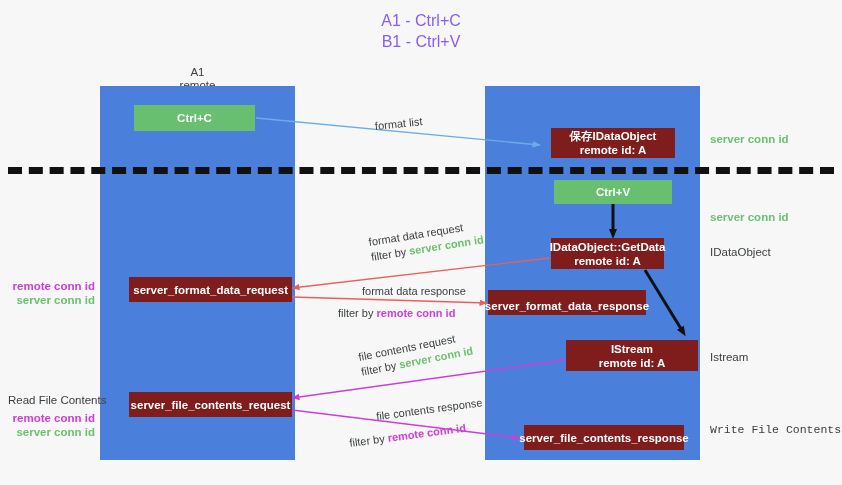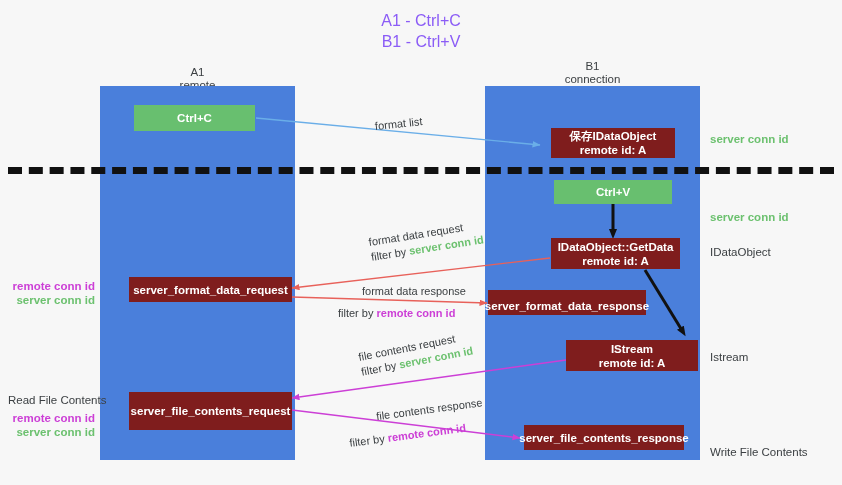--- a/index.html
+++ b/index.html
@@ -71,24 +71,20 @@
 
   <div class="abs title">
     <div>A1 - Ctrl+C</div>
     <div>B1 - Ctrl+V</div>
   </div>
 
   <div class="abs lane-head" style="left:100px;top:60px;width:195px;margin-top:6px;">
     <div>A1</div>
     <div>remote</div>
   </div>
-  <div class="abs lane-head" style="left:485px;top:60px;width:215px;">
-    <div>B1</div>
-    <div>connection</div>
-  </div>
 
   <div class="abs lane lane-a"></div>
   <div class="abs lane lane-b"></div>
 
   <svg class="lines">
     <defs>
       <marker id="ah-blue" markerWidth="9" markerHeight="9" refX="7.5" refY="3.2" orient="auto" markerUnits="userSpaceOnUse">
         <path d="M0,0 L8,3.2 L0,6.4 z" fill="#6aaee8"></path>
       </marker>
       <marker id="ah-red" markerWidth="9" markerHeight="9" refX="7.5" refY="3.2" orient="auto" markerUnits="userSpaceOnUse">
@@ -114,38 +110,38 @@
 
     <line x1="566" y1="360" x2="292" y2="398" stroke="#cc3fd6" stroke-width="1.4" marker-end="url(#ah-mag)"></line>
 
     <line x1="292" y1="410" x2="520" y2="438" stroke="#cc3fd6" stroke-width="1.4" marker-end="url(#ah-mag)"></line>
   </svg>
 
   <div class="abs box box-green" style="left:134px;top:105px;width:121px;height:26px;">
     <div>Ctrl+C</div>
   </div>
 
-  <div class="abs box box-orange" style="left:129px;top:277px;width:163px;height:25px;">
+  <div class="abs box box-orange" style="left:129px;top:277px;width:163px;height:25px;align-items:flex-end;">
     <div>server_format_data_request</div>
   </div>
 
-  <div class="abs box box-orange" style="left:129px;top:392px;width:163px;height:38px;">
+  <div class="abs box box-orange" style="left:129px;top:392px;width:163px;height:25px;">
     <div>server_file_contents_request</div>
   </div>
 
   <div class="abs box box-orange" style="left:551px;top:128px;width:124px;height:30px;">
     <div>保存IDataObject</div>
     <div class="l2">remote id: A</div>
   </div>
 
   <div class="abs box box-green" style="left:554px;top:180px;width:118px;height:24px;">
     <div>Ctrl+V</div>
   </div>
 
-  <div class="abs box box-orange" style="left:551px;top:238px;width:129px;height:31px;">
+  <div class="abs box box-orange" style="left:551px;top:238px;width:113px;height:31px;">
     <div>IDataObject::GetData</div>
     <div class="l2">remote id: A</div>
   </div>
 
   <div class="abs box box-orange" style="left:566px;top:340px;width:132px;height:31px;">
     <div>IStream</div>
     <div class="l2">remote id: A</div>
   </div>
 
   <div class="abs box box-orange" style="left:488px;top:290px;width:158px;height:25px;justify-content:flex-end;">
@@ -191,21 +187,21 @@
   </div>
 
   <div class="abs lbl lbl-green" style="left:710px;top:132px;">server conn id</div>
 
   <div class="abs lbl lbl-green" style="left:710px;top:210px;">server conn id</div>
 
   <div class="abs lbl lbl-dark" style="left:710px;top:245px;">IDataObject</div>
 
   <div class="abs lbl lbl-dark" style="left:710px;top:350px;">Istream</div>
 
-  <div class="abs lbl lbl-dark" style="left:710px;top:445px;">Write File Contents</div>
+  <div class="abs lbl lbl-dark" style="left:710px;top:423px;font-family:Liberation Mono, monospace;">Write File Contents</div>
 
   <div class="abs" style="left:10px;top:279px;text-align:right;width:85px;">
     <div class="lbl lbl-magenta">remote conn id</div>
     <div class="lbl lbl-green">server conn id</div>
   </div>
 
   <div class="abs lbl lbl-dark" style="left:8px;top:393px;">Read File Contents</div>
 
   <div class="abs" style="left:10px;top:411px;text-align:right;width:85px;">
     <div class="lbl lbl-magenta">remote conn id</div>

